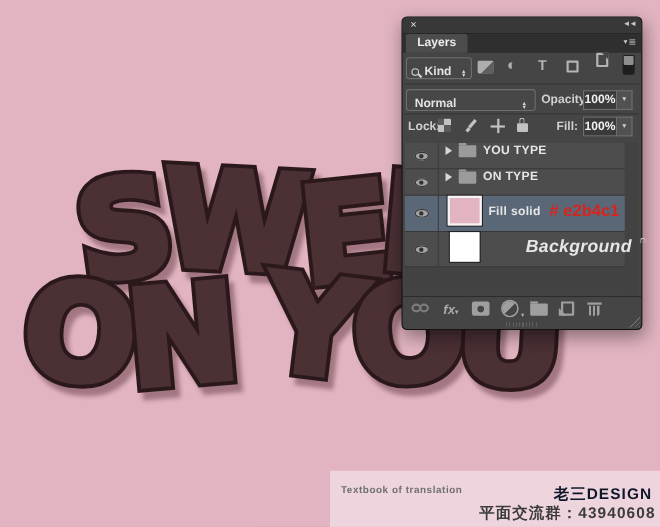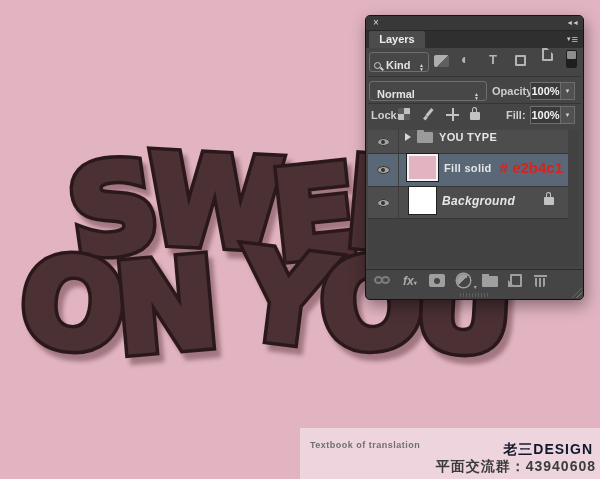--- a/index.html
+++ b/index.html
@@ -109,21 +109,21 @@
   .eye-cell{width:30px;flex:none;align-self:stretch;border-right:1px solid #3c3c3c;
             display:flex;align-items:center;justify-content:center;}
   .eye{position:relative;width:13px;height:8px;background:#a3a3a3;border-radius:50%;
        box-shadow:inset 0 0 0 1px #333;}
   .eye::after{content:"";position:absolute;left:4.5px;top:2px;width:4px;height:4px;background:#333;border-radius:50%;}
   .row-body{display:flex;align-items:center;padding-left:6px;gap:6px;min-width:0;}
   .caret{width:0;height:0;border-left:6px solid #d8d8d8;border-top:4px solid transparent;border-bottom:4px solid transparent;}
   .folder{position:relative;width:16px;height:11px;background:#9b9b9b;border-radius:1px;margin-top:2px;}
   .folder::before{content:"";position:absolute;left:0;top:-2px;width:7px;height:2px;background:#9b9b9b;border-radius:1px 1px 0 0;}
   .lname{font-weight:bold;color:#e6e6e6;letter-spacing:.3px;white-space:nowrap;}
-  .lname.italic{font-style:italic;font-size:12px;}
+  .lname.italic{font-style:italic;font-size:16px;margin-left:36px;}
   .thumb{flex:none;box-sizing:border-box;}
   .thumb-pink{width:31px;height:27px;border:2px solid #f4f4f4;box-shadow:0 0 0 1px #1c1c1c;margin-left:2px;}
   .thumb-white{width:27px;height:27px;background:#ffffff;box-shadow:0 0 0 1px #222;margin-left:4px;}
   .annot{font-size:15px;font-weight:bold;color:#d8231e;white-space:nowrap;margin-left:2px;}
   .bg-lock{margin-left:auto;margin-right:14px;}
 
   .bottom-bar{position:absolute;left:0;top:253px;right:0;height:21px;border-top:1px solid #2c2c2c;
               display:flex;align-items:center;padding-left:8px;gap:12px;}
   .b-ico{position:relative;flex:none;}
   .ico-link{width:17px;height:9px;}
@@ -234,20 +234,30 @@
         <span class="eye-cell">
             <span class="eye"></span>
           </span>
         <span class="row-body">
           <span class="caret"></span>
           <span class="folder"></span>
           <span class="lname">YOU TYPE</span>
         </span>
       </div>
 
+      <div class="lrow h24">
+        <span class="eye-cell">
+            <span class="eye"></span>
+          </span>
+        <span class="row-body">
+          <span class="caret"></span>
+          <span class="folder"></span>
+          <span class="lname">ON TYPE</span>
+        </span>
+      </div>
 
 
       <div class="lrow h33 selected">
         <span class="eye-cell">
             <span class="eye"></span>
           </span>
         <span class="row-body">
           <span class="thumb thumb-pink" style="background: rgb(226, 180, 193);"></span>
           <span class="lname">Fill solid</span>
           <span class="annot"># e2b4c1</span>

